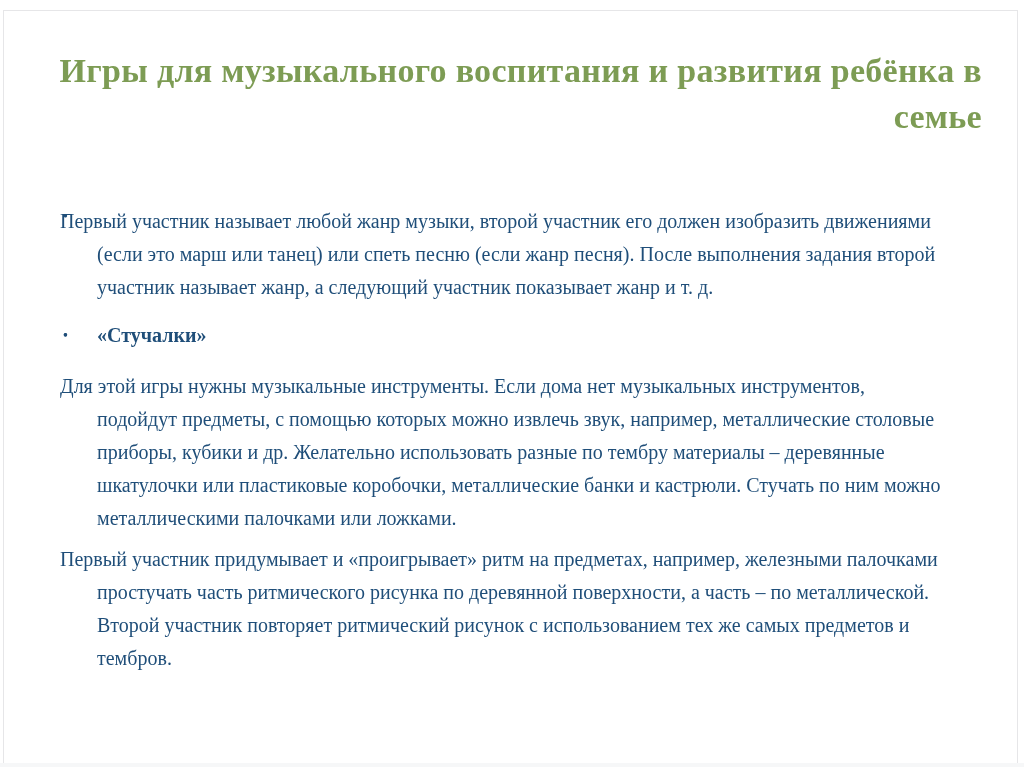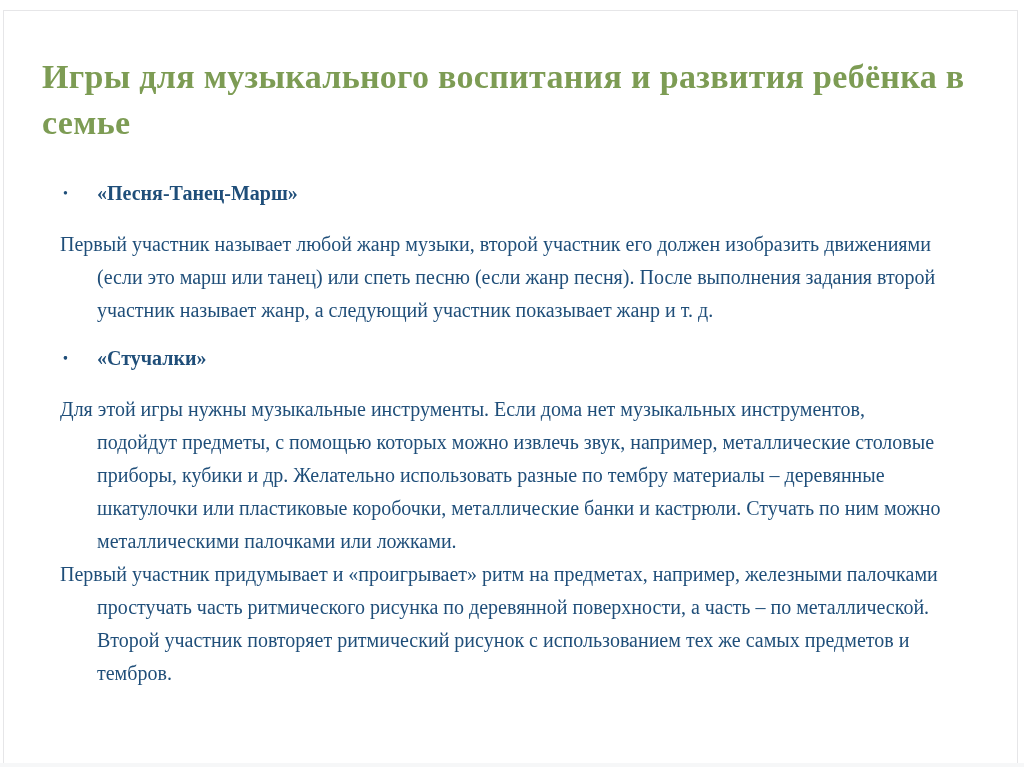--- a/index.html
+++ b/index.html
@@ -36,23 +36,23 @@
   
   #title {
     position: absolute;
     top: 40px;
     left: 0;
     width: 1024px;
     display: flex;
     justify-content: center;
   }
   #title h1 {
-    margin: 14px;
+    margin: 8px;
     max-width: 940px;
-    text-align: left;
+    text-align: right;
     font-size: 34px;
     line-height: 46px;
     font-weight: bold;
     letter-spacing: 0.3px;
     color: var(--accent, #7d9c54);
   }
   
   #content {
     position: absolute;
     left: 60px;
@@ -80,38 +80,37 @@
     line-height: 23px;
     font-weight: normal;
   }
   .para {
     margin: 23px 0 0 0;
     padding-left: 37px;
     text-indent: -37px;
     line-height: 33px;
   }
   .para + .para {
-    margin-top: 0;
+    margin-top: 8px;
   }
 </style>
 </head>
 <body>
 
 <div id="slide" style="--accent: #7d9c54; --ink: #1f4e79;">
   <div id="slide-frame"></div>
 
   <div id="title">
     <h1>Игры для музыкального воспитания и развития ребёнка в семье</h1>
   </div>
 
   <div id="content">
   <div class="section">
     <div class="section-heading">
       <span class="bullet">•</span>
-      <span>«Песня-Танец-Марш»</span>
     </div>
     <div>
           <p class="para">Первый участник называет любой жанр музыки, второй участник его должен изобразить движениями (если это марш или танец) или спеть песню (если жанр песня). После выполнения задания второй участник называет жанр, а следующий участник показывает жанр и т. д.</p>
         </div>
   </div>
 
   <div class="section">
     <div class="section-heading">
       <span class="bullet">•</span>
     </div>

